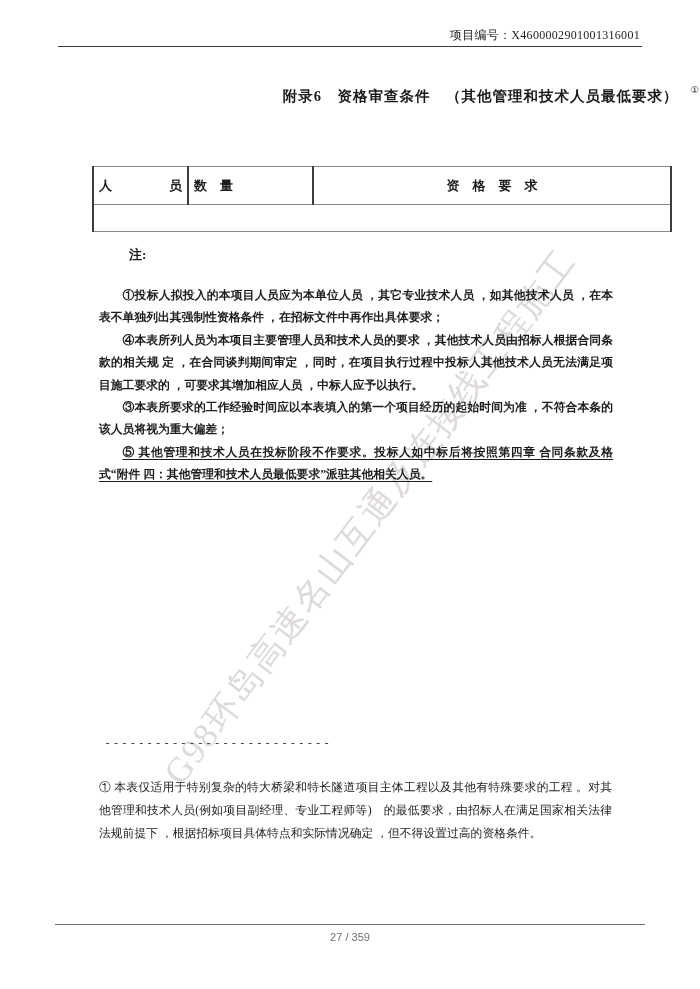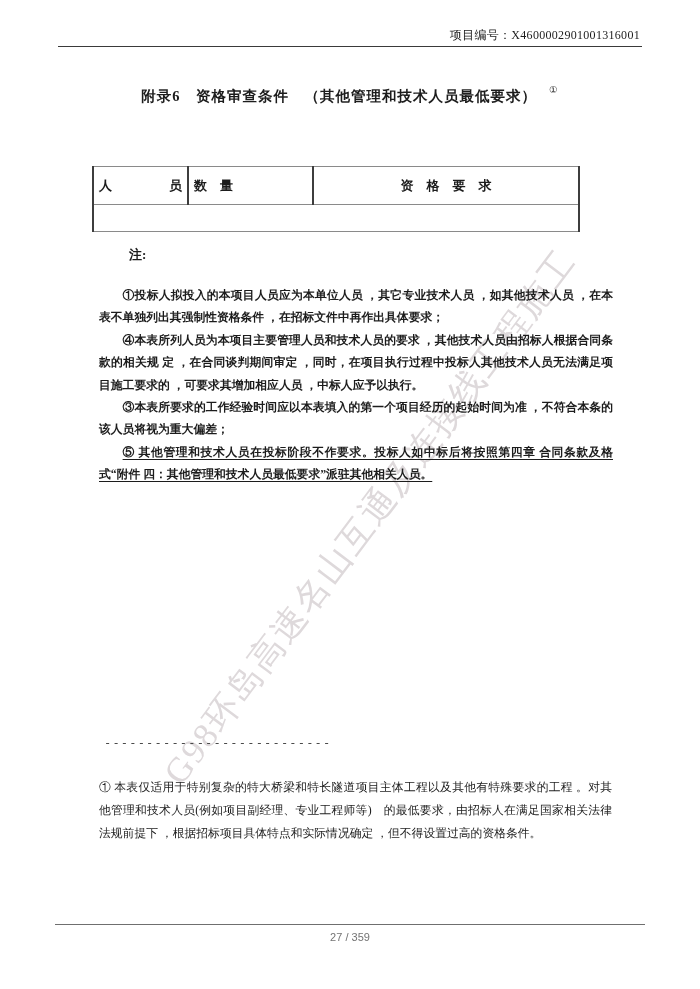--- a/index.html
+++ b/index.html
@@ -45,40 +45,40 @@
     border-top: 1.6px solid #3a3a3a;
     z-index: 1;
   }
 
   
   .doc-title {
     position: absolute;
     top: 86px;
     left: 0;
     width: 100%;
-    text-align: center;
+    text-align: right;
     font-size: 14.5px;
     font-weight: 700;
     letter-spacing: 1px;
     z-index: 1;
   }
   .doc-title sup {
     font-size: 9.5px;
     font-weight: 400;
     margin-left: 12px;
     position: relative;
     top: -2px;
   }
 
   
   .qual-table {
     position: absolute;
     top: 166px;
     left: 92px;
-    width: 488px;
+    width: 580px;
     border-collapse: collapse;
     table-layout: fixed;
     z-index: 1;
   }
   .qual-table th, .qual-table td {
     border-top: 1px solid #8a8a8a;
     border-bottom: 1px solid #8a8a8a;
     border-left: 2px solid #3d3d3d;
     border-right: 2px solid #3d3d3d;
     font-size: 13px;

